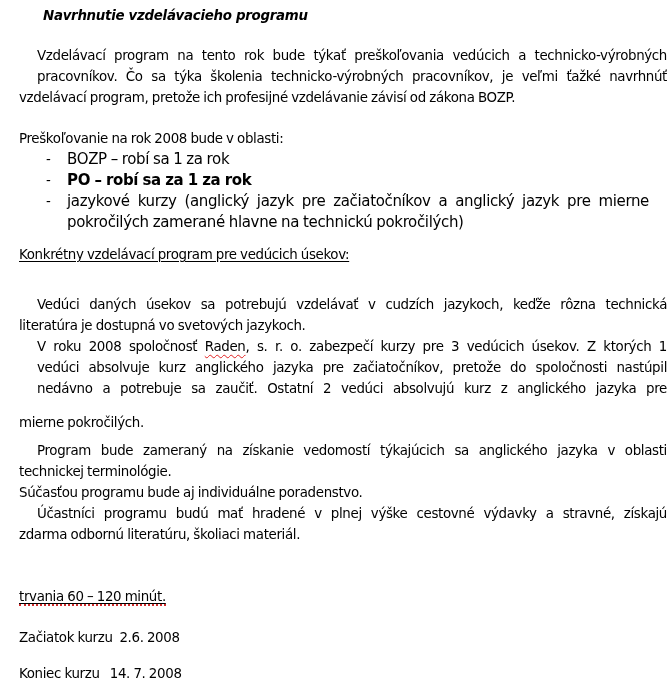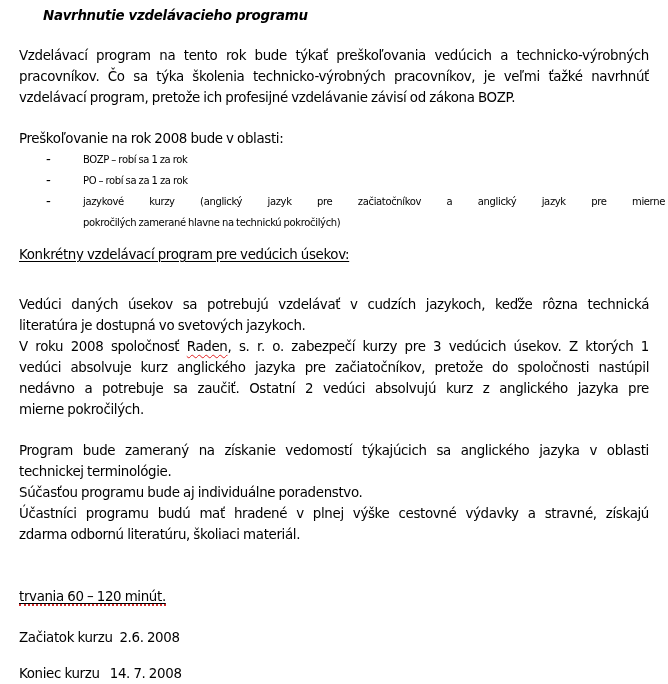--- a/index.html
+++ b/index.html
@@ -28,41 +28,42 @@
       line-height: 21px;
       white-space: nowrap;
       letter-spacing: -0.35px;
       word-spacing: -0.5px;
     }
     .just {
       width: 630px;
       text-align: justify;
       text-align-last: justify;
       white-space: normal;
+      margin-left: 18px;
     }
     .title {
       position: absolute;
       left: 24px;
       top: 8px;
       font-size: 13.4px;
       font-weight: bold;
       letter-spacing: -0.3px;
       white-space: nowrap;
       font-style: italic;
     }
     .bullet-dash {
       position: absolute;
       left: 27px;
       font-size: 13.4px;
       line-height: 21px;
     }
     .bullet-text {
       position: absolute;
-      left: 64px;
-      font-size: 10px;
+      left: 48px;
+      font-size: 15px;
       line-height: 21px;
       white-space: nowrap;
       letter-spacing: -0.35px;
       word-spacing: -0.5px;
     }
     .bullet-just {
       width: 582px;
       text-align: justify;
       text-align-last: justify;
       white-space: normal;
@@ -103,41 +104,41 @@
 
   <div class="line" style="top:128px;">Preškoľovanie  na rok 2008 bude v oblasti:</div>
 
   <div>
     <div>
       <span class="bullet-dash" style="top:149px;">-</span>
       <span class="bullet-text" style="top:149px;">BOZP – robí sa 1 za rok</span>
     </div>
     <div>
       <span class="bullet-dash" style="top:170px;">-</span>
-      <span class="bullet-text" style="top:170px;">PO – robí sa za 1 za rok</span>
+      <span class="bullet-text" style="top:170px;font-weight:bold;">PO – robí sa za 1 za rok</span>
     </div>
     <div>
       <span class="bullet-dash" style="top:191px;">-</span>
       <span class="bullet-text bullet-just" style="top:191px;">jazykové kurzy (anglický jazyk pre začiatočníkov a anglický jazyk pre mierne</span>
       <span class="bullet-text" style="top:212px;">pokročilých zamerané hlavne na technickú pokročilých)</span>
     </div>
   </div>
 
   <div class="line ul" style="top:244px;">Konkrétny vzdelávací program pre vedúcich úsekov:</div>
 
   <div>
     <div class="line just" style="top:294px;">Vedúci daných úsekov sa potrebujú vzdelávať v cudzích jazykoch, keďže rôzna technická</div>
     <div class="line" style="top:315px;">literatúra je dostupná vo svetových jazykoch.</div>
   </div>
 
   <div>
     <div class="line just" style="top:336px;"><span>V roku 2008 spoločnosť </span><span class="spell">Raden</span><span>, s. r. o. zabezpečí kurzy pre 3 vedúcich úsekov. Z ktorých 1</span></div>
     <div class="line just" style="top:357px;">vedúci absolvuje kurz anglického jazyka pre začiatočníkov, pretože do spoločnosti nastúpil</div>
     <div class="line just" style="top:378px;">nedávno a potrebuje sa zaučiť. Ostatní 2 vedúci absolvujú kurz z anglického jazyka pre</div>
-    <div class="line" style="top:399px;">mierne pokročilých.</div>
+    <div class="line" style="top:412px;">mierne pokročilých.</div>
   </div>
 
   <div>
     <div class="line just" style="top:440px;">Program bude  zameraný na získanie vedomostí týkajúcich sa anglického jazyka v oblasti</div>
     <div class="line" style="top:461px;">technickej terminológie.</div>
     <div class="line" style="top:482px;">Súčasťou programu bude aj individuálne poradenstvo.</div>
     <div class="line just" style="top:503px;">Účastníci programu budú mať hradené v plnej výške cestovné výdavky a stravné, získajú</div>
     <div class="line" style="top:524px;">zdarma odbornú literatúru, školiaci materiál.</div>
   </div>
 

